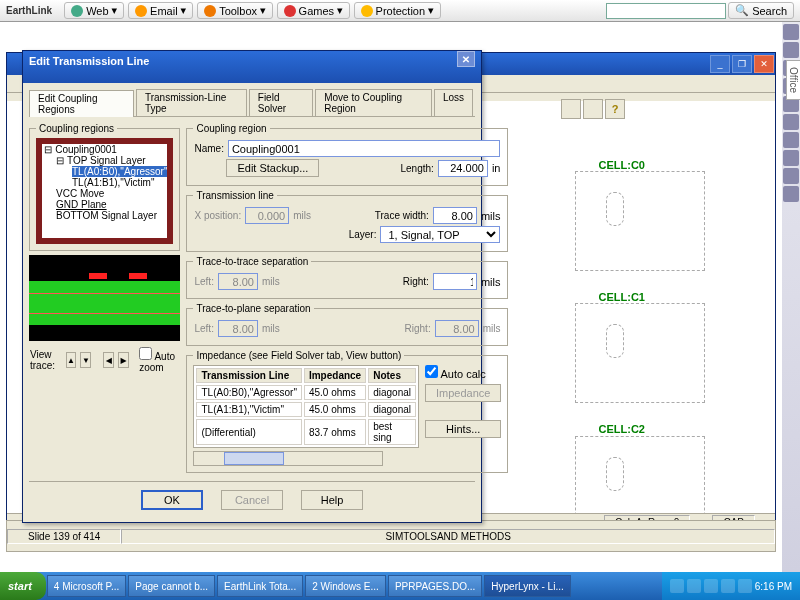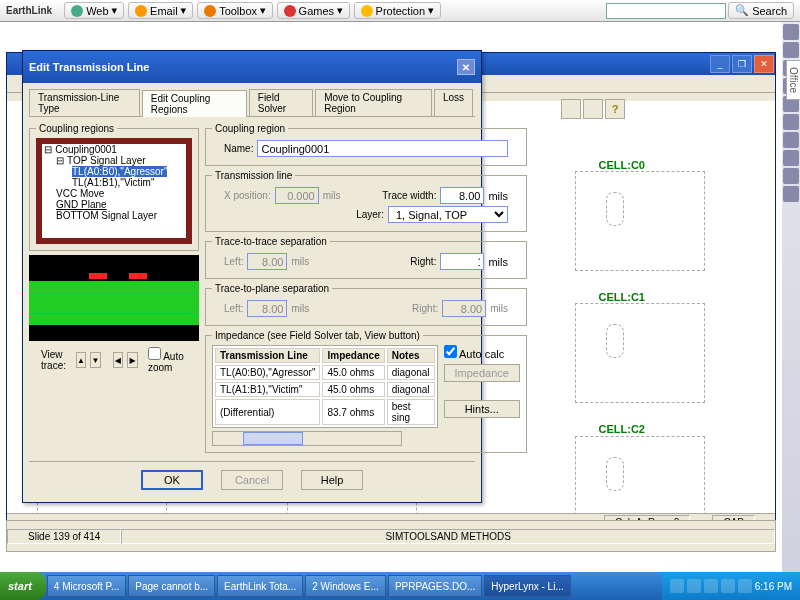--- a/index.html
+++ b/index.html
@@ -33,21 +33,21 @@
 .icon-toolbar { position:absolute; right:150px; top:46px; display:flex; gap:2px; z-index:1;}
 .icon-toolbar .ico2 { width:20px; height:20px; background:#ece9d8; border:1px solid #aca899; }
 .cell-label { position: absolute; color: #008000; font-size: 11px; font-weight: bold; }
 .cell-diagram { position: absolute; width: 130px; height: 100px; border: 1px dashed #aaa; }
 .cell-diagram::after { content:''; position:absolute; left:30px; top:20px; width:16px; height:32px; border:1px dashed #aaa; border-radius:8px; }
 .statusbar { position:absolute; bottom:0; left:0; right:0; height:18px; background:#ece9d8; border-top:1px solid #aca899; display:flex; align-items:center; font-size:10px; }
 .statusbar .sb-cell { border:1px inset #fff; padding:1px 10px; margin-left:auto; margin-right:20px; }
 
 
 .dialog { position: absolute; left: 22px; top: 28px; width: 460px; background: #ece9d8; border: 1px solid #0a246a; z-index: 100; font-size: 11px; box-shadow: 2px 2px 4px rgba(0,0,0,0.3); }
-.dlg-title { height: 22px; background: linear-gradient(#2b6cd8,#1c4fb0); color: #fff; font-weight: bold; display: flex; align-items: center; padding: 16px 6px; }
+.dlg-title { height: 22px; background: linear-gradient(#2b6cd8,#1c4fb0); color: #fff; font-weight: bold; display: flex; align-items: flex-end; padding: 16px 6px; }
 .dlg-close { margin-left:auto; width:18px; height:16px; background:#6c8cd5; color:#fff; display:flex; align-items:center;justify-content:center; font-size:10px; border:1px solid #fff6;}
 .dlg-body { padding: 6px; }
 .tabs { display: flex; border-bottom: 1px solid #aca899; }
 .tab { padding: 2px 8px; border: 1px solid #aca899; border-bottom: none; background: #ece9d8; margin-right: 2px; font-size: 10px; }
 .tab.active { background: #fcfcf8; position: relative; top: 1px; }
 
 .dlg-main { display: flex; gap: 6px; margin-top: 6px; }
 .left-pane { width: 170px; }
 .right-pane { flex: 1; }
 
@@ -56,21 +56,21 @@
 .tree { border: 6px solid #7f1d1d; background: #fff; height: 106px; padding: 0; font-size: 10px; overflow: auto; }
 .tree .node { padding: 0 0 0 12px; white-space: nowrap; }
 .tree .sel { background: #316ac5; color: #fff; }
 
 .cross-section { height: 86px; background: #000; margin-top: 4px; position: relative; }
 .cs-green { position:absolute; left:0; right:0; top:26px; height:44px; background:#2c2; }
 .cs-line { position:absolute; left:0; right:0; height:1px; background:#f55; }
 .cs-t1 { position:absolute; top:18px; left:60px; width:18px; height:6px; background:#f22; }
 .cs-t2 { position:absolute; top:18px; left:100px; width:18px; height:6px; background:#f22; }
 
-.row { display: flex; align-items: center; margin: 2px 12px; gap: 4px; }
+.row { display: flex; align-items: center; margin: 2px 1px; gap: 4px; }
 .row label { font-size: 10px; }
 .txt { border: 1px solid #7a96df; background:#fff; height: 17px; padding: 1px 3px; font-size: 11px; }
 .txt.ro { background:#ece9d8; color:#888; }
 .btn { background: #ece9d8; border: 1px solid #aca899; padding: 2px 10px; font-size: 11px; min-width: 62px; }
 .btn.default { border: 2px solid #2b5fca; }
 
 .impedance-table { border:1px solid #aca899; background:#fff; font-size:10px; width:190px; }
 .impedance-table th, .impedance-table td { border:1px solid #d4d0c8; padding:1px 4px; text-align:left; }
 .impedance-table th { background:#ece9d8; }
 
@@ -164,22 +164,22 @@
     <div class="seg" style="flex:1; text-align:center;">SIMTOOLSAND METHODS</div>
   </div>
 
   <div class="dialog">
     <div class="dlg-title">
       <span>Edit Transmission Line</span>
       <div class="dlg-close">✕</div>
     </div>
     <div class="dlg-body">
       <div class="tabs">
+        <div class="tab active">Edit Coupling Regions</div>
         <div class="tab">Transmission-Line Type</div>
-        <div class="tab active">Edit Coupling Regions</div>
         <div class="tab">Field Solver</div>
         <div class="tab">Move to Coupling Region</div>
         <div class="tab">Loss</div>
       </div>
 
       <div class="dlg-main">
 
         <div class="left-pane">
           <fieldset>
             <legend>Coupling regions</legend>
@@ -210,20 +210,27 @@
             <label style="margin-left:6px;"><input type="checkbox" style=""> <span>Auto zoom</span></label>
           </div>
         </div>
 
         <div class="right-pane">
           <fieldset>
             <legend>Coupling region</legend>
             <div class="row">
               <label>Name:</label>
               <input class="txt" style="flex: 1 1 0%;" value="Coupling0001">
+            </div>
+            <div class="row">
+              <span style="width:28px;"></span>
+              <button class="btn">Edit Stackup...</button>
+              <label style="margin-left:auto;">Length:</label>
+              <input class="txt" style="width: 50px; text-align: right;" value="24.000">
+              <span>in</span>
             </div>
           </fieldset>
 
           <fieldset>
             <legend>Transmission line</legend>
             <div class="row">
               <label class="lbl-gray">X position:</label>
               <input class="txt ro" style="width: 44px; text-align: right;" disabled="" value="0.000">
               <span class="lbl-gray">mils</span>
               <label style="margin-left:auto;">Trace width:</label>

